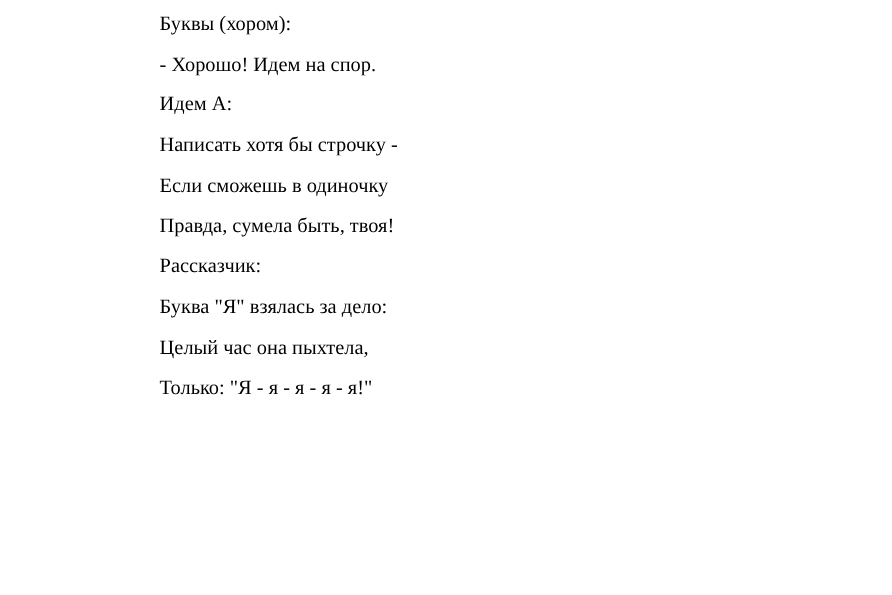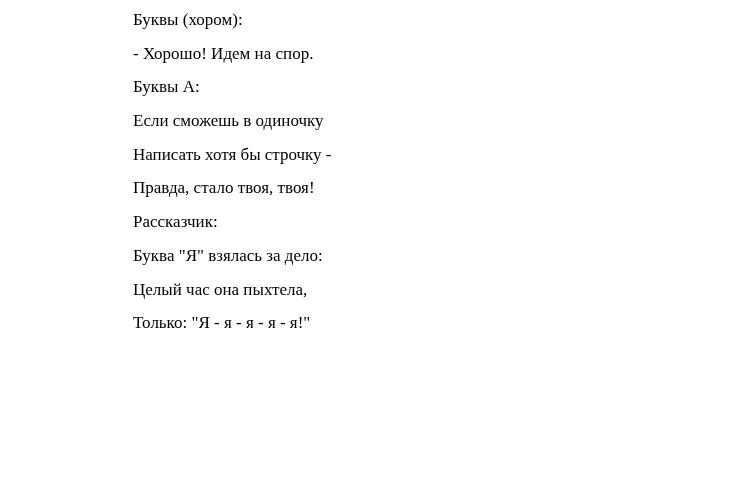--- a/index.html
+++ b/index.html
@@ -26,21 +26,21 @@
   .line.bold {
     font-weight: normal;
   }
 </style>
 </head>
 <body>
 
 <div class="doc">
   <div class="line bold">Буквы (хором):</div>
   <div class="line">- Хорошо! Идем на спор.</div>
-  <div class="line bold">Буквы А:</div>
+  <div class="line bold">Идем А:</div>
+  <div class="line">Написать хотя бы строчку -</div>
   <div class="line">Если сможешь в одиночку</div>
-  <div class="line">Написать хотя бы строчку -</div>
-  <div class="line">Правда, стало твоя, твоя!</div>
+  <div class="line">Правда, сумела быть, твоя!</div>
   <div class="line bold">Рассказчик:</div>
   <div class="line">Буква "Я" взялась за дело:</div>
   <div class="line">Целый час она пыхтела,</div>
   <div class="line">Только: "Я - я - я - я - я!"</div>
 </div>
 
 </body></html>

